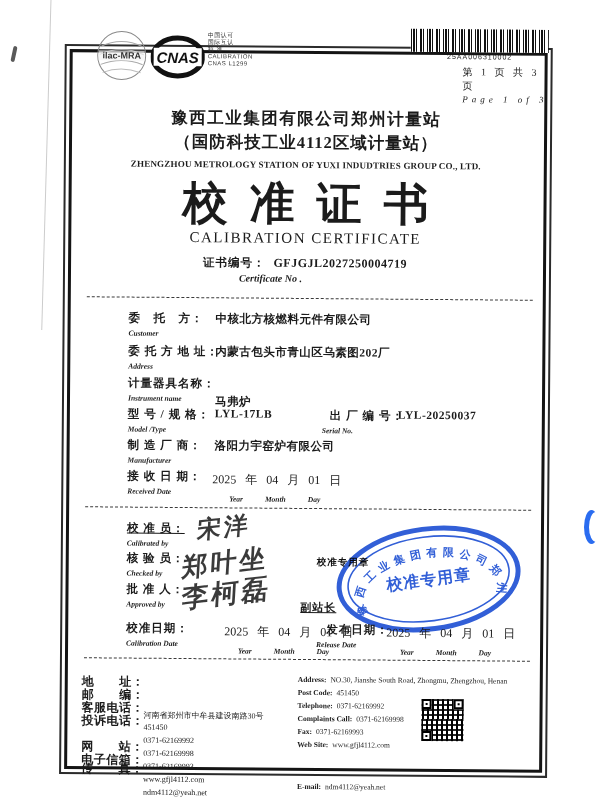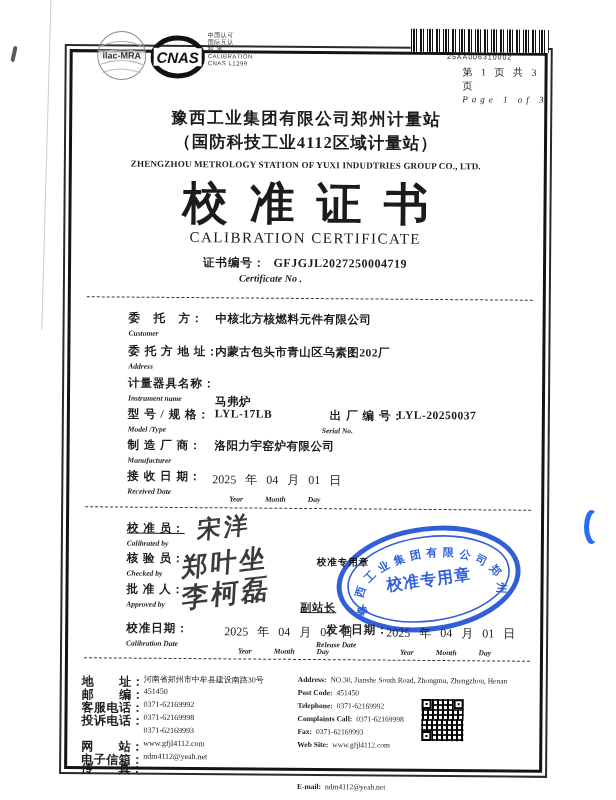--- a/index.html
+++ b/index.html
@@ -41,21 +41,21 @@
   .fval{position:absolute;left:215px;font-size:11.5px;font-weight:600;letter-spacing:.5px;white-space:nowrap;}
   .dateparts span{margin-right:9px;font-size:12px;font-weight:400;}
   .datesub span{font-size:7.5px;font-style:italic;font-weight:bold;margin-right:22px;}
   
   .sig{position:absolute;font-family:"DejaVu Serif",serif;font-weight:bold;color:#1f1f1f;opacity:.88;transform:rotate(-7deg) skewX(-10deg);letter-spacing:3px;white-space:nowrap;}
   .deputy{position:absolute;left:302px;top:600px;font-size:11px;font-weight:bold;letter-spacing:1px;text-decoration:underline;}
   .stamp-overlay-text{position:absolute;left:318px;top:556px;font-size:9.5px;font-weight:bold;color:#111;letter-spacing:1px;}
   .stamp{position:absolute;left:330px;top:518px;mix-blend-mode:multiply;opacity:.93;}
   
   .ftl{position:absolute;left:84px;font-size:12px;font-weight:bold;letter-spacing:.5px;white-space:nowrap;}
-  .ftv{position:absolute;left:146px;font-size:8px;white-space:nowrap;}
+  .ftv{position:absolute;left:146px;font-size:8px;white-space:nowrap;margin-top:36px;}
   .ftr{position:absolute;left:300px;font-size:7.5px;white-space:nowrap;}
   .ftr b{font-weight:bold;margin-right:4px;}
   .qr{position:absolute;left:424px;top:698px;width:42px;height:42px;background:
       repeating-linear-gradient(0deg,rgba(0,0,0,.85) 0 2px,transparent 2px 5px),
       repeating-linear-gradient(90deg,#000 0 2px,#fff 2px 5px);}
   .qr .f{position:absolute;width:10px;height:10px;border:2px solid #000;background:#fff;box-sizing:border-box;}
   .qr .f::after{content:"";position:absolute;left:2px;top:2px;width:2px;height:2px;background:#000;}
   .qr .f1{left:0;top:0;} .qr .f2{right:0;top:0;} .qr .f3{left:0;bottom:0;}
   .crescent{position:absolute;left:584px;top:510px;width:15px;height:34px;}
   .crescent .c1{position:absolute;inset:0;border-radius:50%;background:#2a6cf0;}

